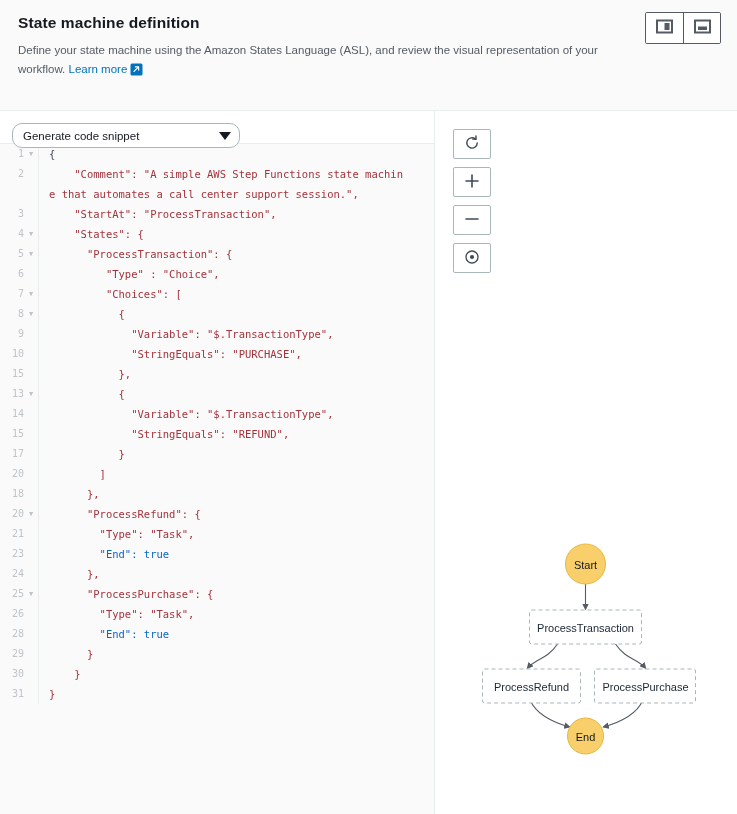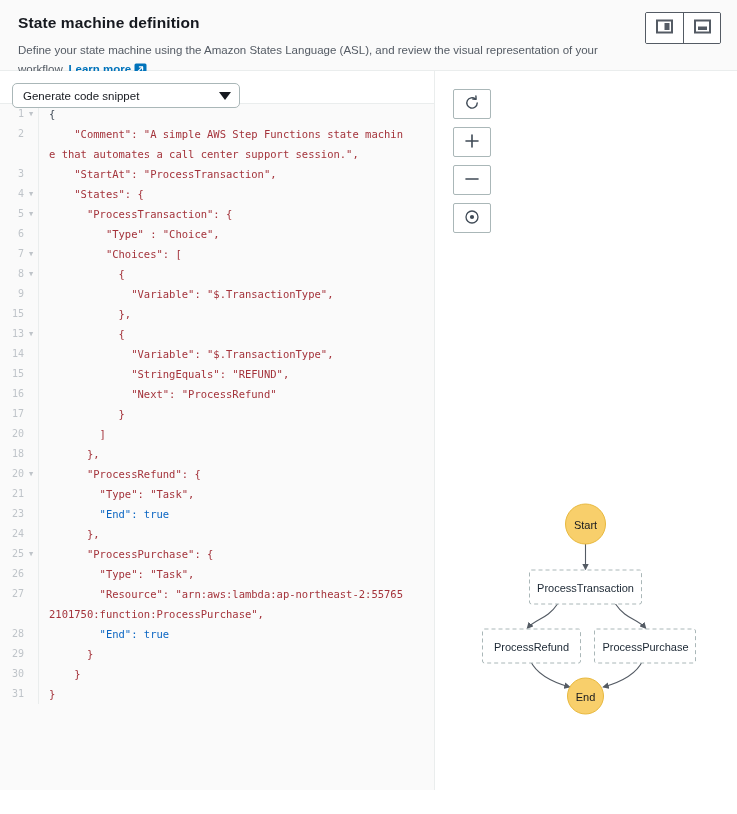--- a/index.html
+++ b/index.html
@@ -12,21 +12,21 @@
     height: 814px;
     font-family: "Liberation Sans", sans-serif;
     color: #16191f;
     overflow: hidden;
     position: relative;
   }
 
   
   .header {
     position: relative;
-    height: 71px;
+    height: 111px;
     box-sizing: border-box;
     background: #fafafa;
     border-bottom: 1px solid #eaeded;
     padding: 14px 10px 0 18px;
   }
   .page-title {
     font-size: 15.5px;
     font-weight: bold;
     color: #16191f;
     letter-spacing: 0.1px;
@@ -34,21 +34,21 @@
   }
   .page-desc {
     font-size: 11.5px;
     line-height: 19px;
     color: #545b64;
     max-width: 600px;
     margin: 0;
   }
   .learn-more {
     color: #0073bb;
-    font-weight: bold;
+    font-weight: normal;
     text-decoration: none;
     white-space: nowrap;
     margin-top: 34px;
   }
   .ext-icon {
     display: inline-block;
     vertical-align: -3px;
     margin-left: 3px;
   }
 
@@ -100,21 +100,21 @@
   
   .snippet-select {
     position: absolute;
     left: 12px;
     top: 12px;
     width: 228px;
     height: 25px;
     box-sizing: border-box;
     background: #ffffff;
     border: 1px solid #aab7b8;
-    border-radius: 5px;
+    border-radius: 10px;
     display: flex;
     align-items: center;
     padding: 0 8px 0 10px;
     font-size: 11.5px;
     color: #16191f;
     cursor: pointer;
     z-index: 5;
   }
   .snippet-select .sel-label { flex: 1; }
   .caret {
@@ -336,20 +336,26 @@
           <div class="vbar"></div>
           <div class="code-text">           {</div>
         </div>
         <div class="code-row">
           <div class="gutter">9</div>
           <div class="fold"></div>
           <div class="vbar"></div>
           <div class="code-text">             "Variable": "$.TransactionType",</div>
         </div>
         <div class="code-row">
+          <div class="gutter">10</div>
+          <div class="fold"></div>
+          <div class="vbar"></div>
+          <div class="code-text">             "StringEquals": "PURCHASE",</div>
+        </div>
+        <div class="code-row">
           <div class="gutter">15</div>
           <div class="fold"></div>
           <div class="vbar"></div>
           <div class="code-text">           },</div>
         </div>
         <div class="code-row">
           <div class="gutter">13</div>
           <div class="fold">▼</div>
           <div class="vbar"></div>
           <div class="code-text">           {</div>
@@ -360,26 +366,20 @@
           <div class="vbar"></div>
           <div class="code-text">             "Variable": "$.TransactionType",</div>
         </div>
         <div class="code-row">
           <div class="gutter">15</div>
           <div class="fold"></div>
           <div class="vbar"></div>
           <div class="code-text">             "StringEquals": "REFUND",</div>
         </div>
         <div class="code-row">
-          <div class="gutter">16</div>
-          <div class="fold"></div>
-          <div class="vbar"></div>
-          <div class="code-text">             "Next": "ProcessRefund"</div>
-        </div>
-        <div class="code-row">
           <div class="gutter">17</div>
           <div class="fold"></div>
           <div class="vbar"></div>
           <div class="code-text">           }</div>
         </div>
         <div class="code-row">
           <div class="gutter">20</div>
           <div class="fold"></div>
           <div class="vbar"></div>
           <div class="code-text">        ]</div>
@@ -418,26 +418,20 @@
           <div class="gutter">25</div>
           <div class="fold">▼</div>
           <div class="vbar"></div>
           <div class="code-text">      "ProcessPurchase": {</div>
         </div>
         <div class="code-row">
           <div class="gutter">26</div>
           <div class="fold"></div>
           <div class="vbar"></div>
           <div class="code-text">        "Type": "Task",</div>
-        </div>
-        <div class="code-row">
-          <div class="gutter">27</div>
-          <div class="fold"></div>
-          <div class="vbar"></div>
-          <div class="code-text">        "Resource": "arn:aws:lambda:ap-northeast-2:557652101750:function:ProcessPurchase",</div>
         </div>
         <div class="code-row">
           <div class="gutter">28</div>
           <div class="fold"></div>
           <div class="vbar"></div>
           <div class="code-text kw">        "End": true</div>
         </div>
         <div class="code-row">
           <div class="gutter">29</div>
           <div class="fold"></div>

